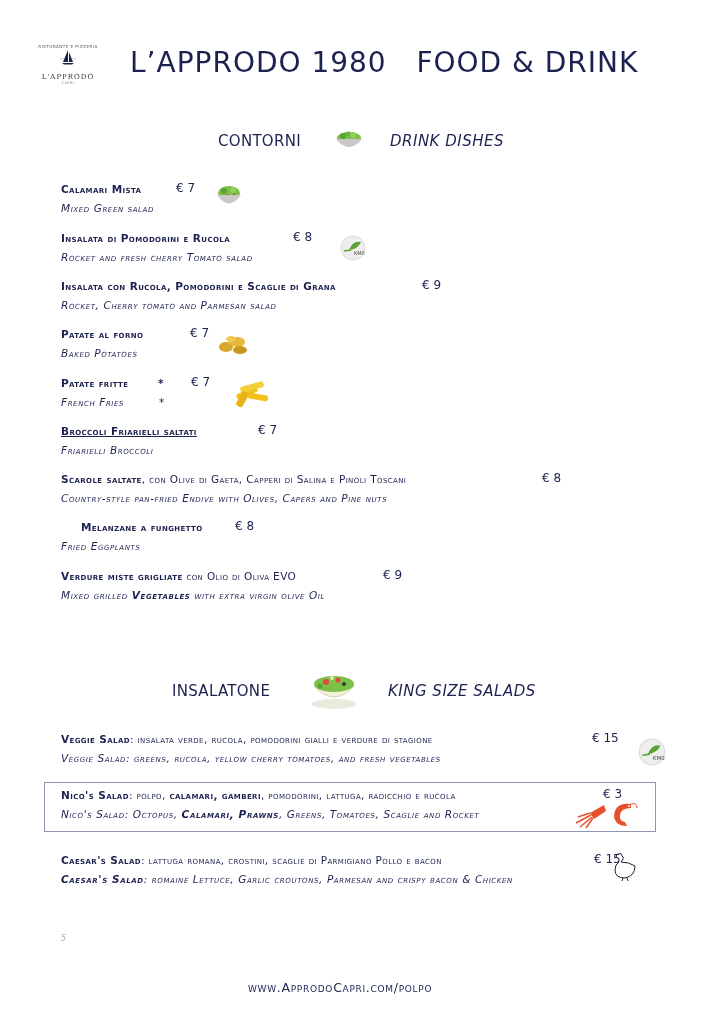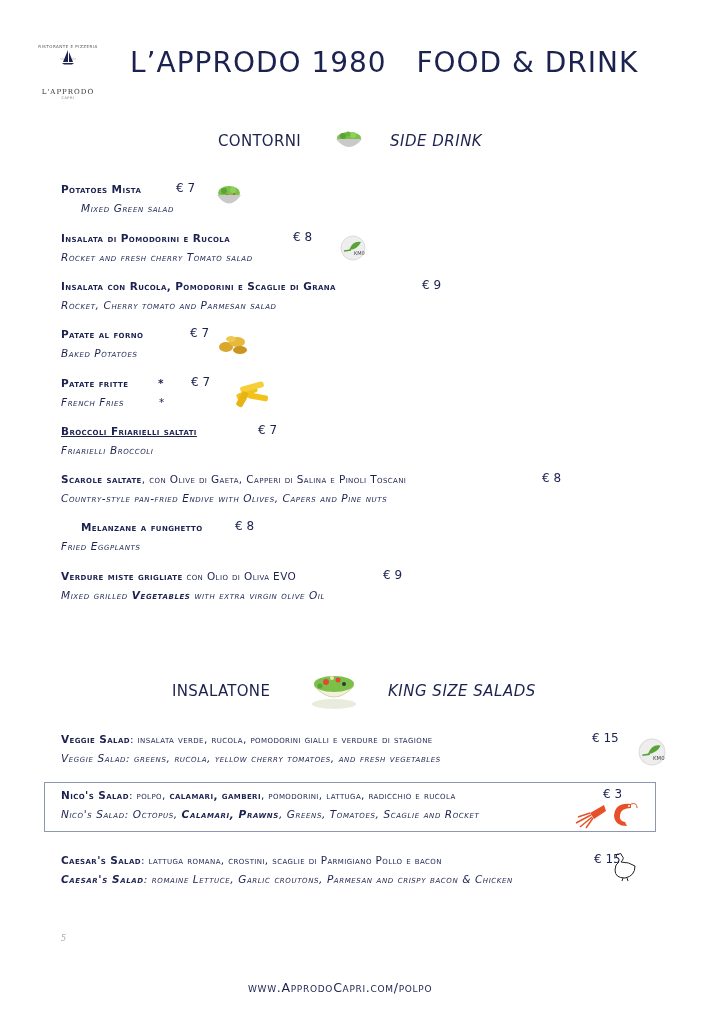--- a/index.html
+++ b/index.html
@@ -1,21 +1,21 @@
 <!DOCTYPE html>
 <html><head>
 <meta charset="utf-8">
 <style>
   html, body { margin:0; padding:0; background:#ffffff; }
   body { width:724px; height:1024px; position:relative; overflow:hidden;
          font-family:"DejaVu Sans", sans-serif; color:#1c2250; }
   .abs { position:absolute; }
   .logo { left:36px; top:42px; width:64px; height:46px; text-align:center; }
   .logo .arc { font-size:4px; letter-spacing:0.5px; color:#555; margin-top:2px; }
-  .logo .name { font-family:"DejaVu Serif", serif; font-size:7px; letter-spacing:1px; color:#333; margin-top:19px; }
+  .logo .name { font-family:"DejaVu Serif", serif; font-size:7px; letter-spacing:1px; color:#333; margin-top:4px; }
   .logo .sub { font-size:3.5px; color:#777; letter-spacing:0.5px; }
   .title { left:130px; top:46px; font-size:28px; letter-spacing:1px; color:#1c2250; white-space:pre; }
   .sec-head { font-size:15px; color:#1c2250; }
   .sec-head.it { font-style:italic; letter-spacing:0.5px; }
   .sec-head.caps { letter-spacing:0.3px;text-align:right; }
   .item-name { font-size:10.5px; font-variant:small-caps; font-weight:bold; letter-spacing:0.4px; color:#1c2250; white-space:nowrap; }
   .item-name .light { font-weight:normal; }
   .item-desc { font-size:10.5px; font-variant:small-caps; font-style:italic; letter-spacing:0.6px; color:#1c2250; white-space:nowrap; }
   .item-desc b { font-weight:bold; }
   .price { font-size:12px; color:#1c2250; white-space:nowrap; }
@@ -42,25 +42,25 @@
 <div class="abs title">L’APPRODO 1980   FOOD &amp; DRINK</div>
 
 <div class="abs sec-head caps" style="left:218px;top:132px;">CONTORNI</div>
 <svg class="ico" style="left:333px;top:127px;" width="32" height="24" viewBox="0 0 32 24">
   <ellipse cx="16" cy="11" rx="12" ry="6" fill="#7cc04a"></ellipse>
   <circle cx="10" cy="9" r="3" fill="#5aa336"></circle>
     <circle cx="20" cy="8" r="3" fill="#8fd25a"></circle>
   <circle cx="15" cy="7" r="2.5" fill="#6bb33f"></circle>
   <path d="M3 12 Q16 28 29 12 Z" fill="#c9c9c9"></path>
 </svg>
-<div class="abs sec-head it" style="left:390px;top:132px;">SIDE DRINK</div>
+<div class="abs sec-head it" style="left:390px;top:132px;">DRINK DISHES</div>
 
-<div class="abs item-name" style="left:61px;top:183px;">Potatoes Mista</div>
+<div class="abs item-name" style="left:61px;top:183px;">Calamari Mista</div>
 <div class="abs price" style="left:176px;top:181px;">€ 7</div>
-<div class="abs item-desc" style="left:61px;top:202px;margin-left:20px;">Mixed Green salad</div>
+<div class="abs item-desc" style="left:61px;top:202px;">Mixed Green salad</div>
 <svg class="ico" style="left:214px;top:182px;" width="30" height="26" viewBox="0 0 30 26">
   <ellipse cx="15" cy="11" rx="11" ry="7" fill="#7cc04a"></ellipse>
   <circle cx="10" cy="9" r="3" fill="#5aa336"></circle>
     <circle cx="19" cy="8" r="3" fill="#8fd25a"></circle>
   <circle cx="13" cy="13" r="1" fill="#d44"></circle>
     <circle cx="20" cy="12" r="1" fill="#d44"></circle>
   <path d="M3 13 Q15 30 27 13 Z" fill="#c9c9c9"></path>
 </svg>
 
 <div class="abs item-name" style="left:61px;top:232px;">Insalata di Pomodorini e Rucola</div>

